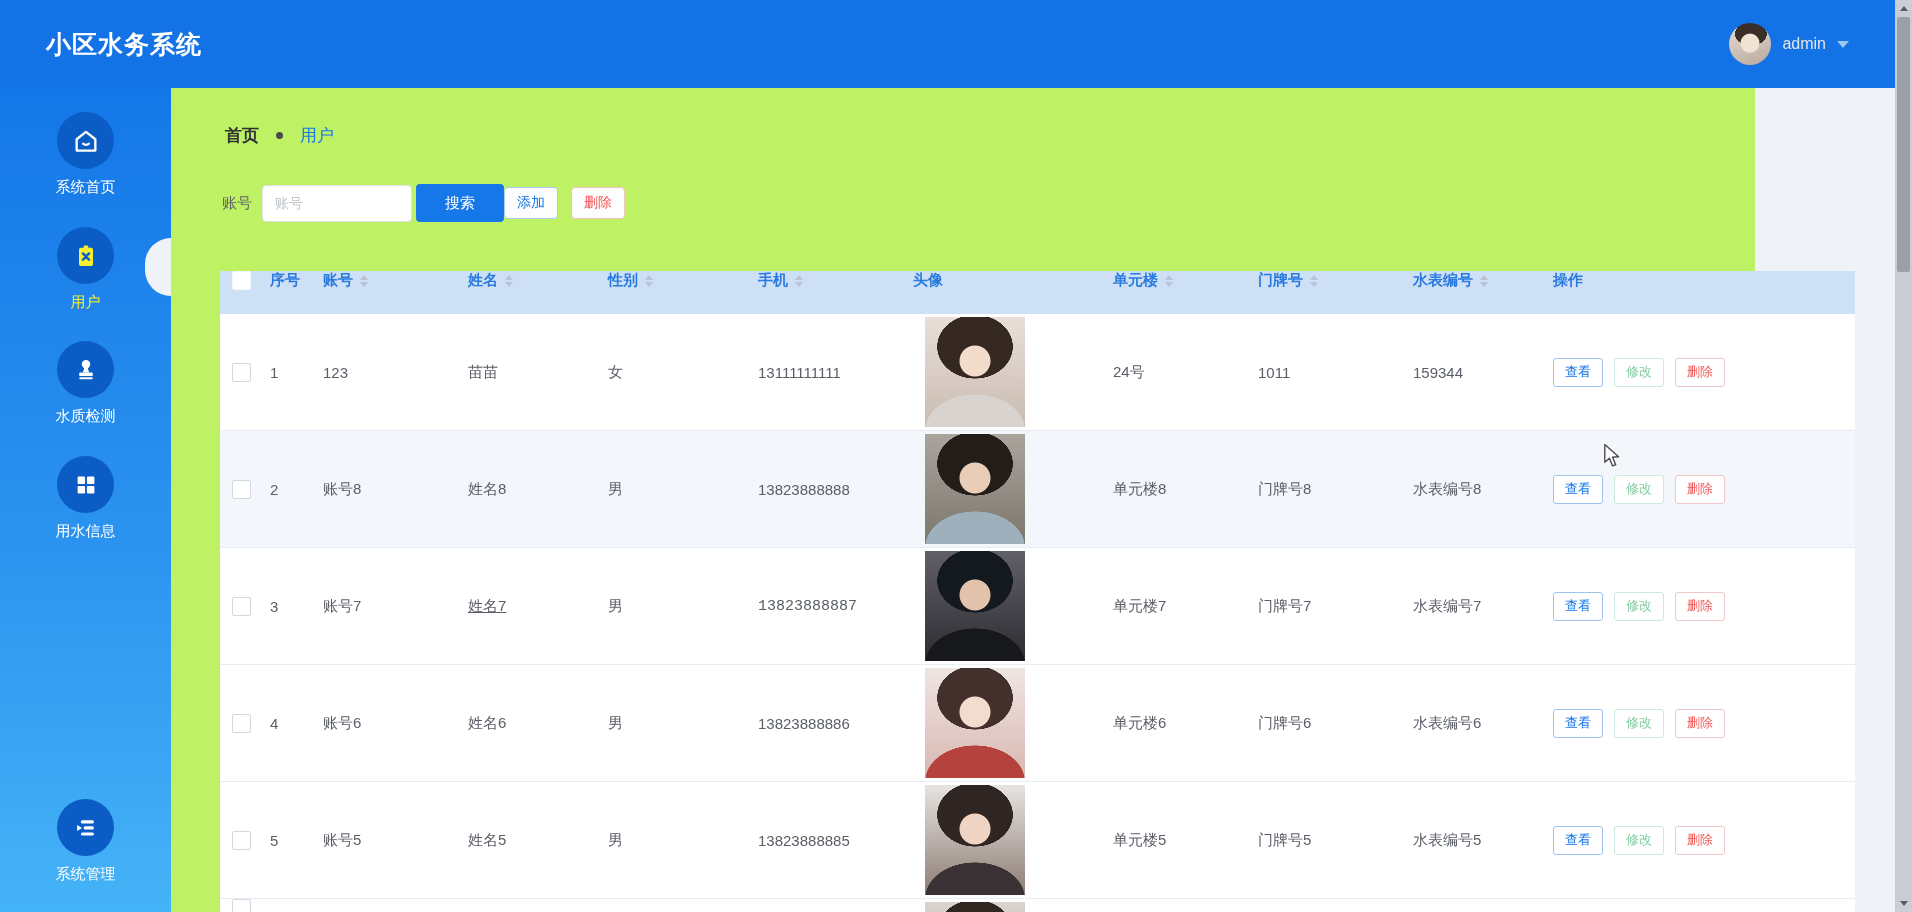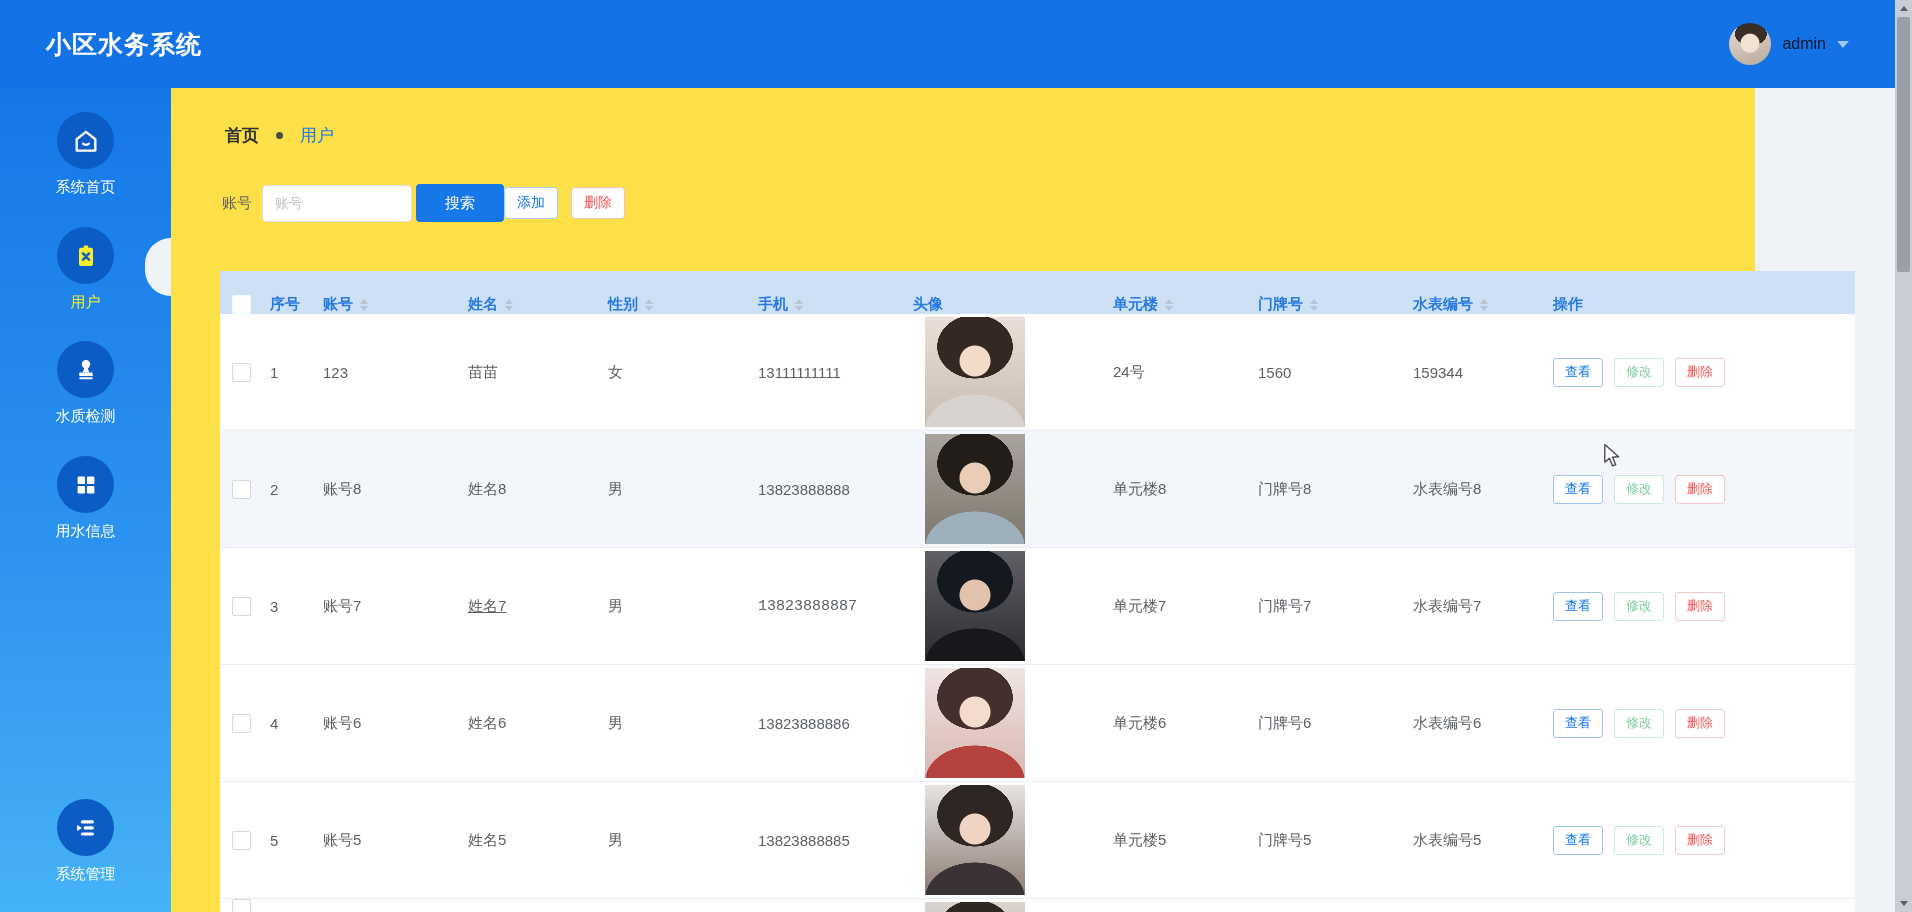--- a/index.html
+++ b/index.html
@@ -10,51 +10,51 @@
   
   .topbar{position:absolute;left:0;top:0;width:1895px;height:88px;background:#1272e6;
     display:flex;align-items:center;justify-content:space-between;padding:0 46px;box-sizing:border-box;z-index:3}
   .logo{color:#fff;font-size:25px;font-weight:bold;letter-spacing:1px}
   .userbox{display:flex;align-items:center;gap:11px;cursor:pointer}
   .user-avatar{width:42px;height:42px;border-radius:50%;
     background:
       radial-gradient(circle at 50% 48%, #f2e2d4 0 9px, rgba(0,0,0,0) 10px),
       radial-gradient(ellipse 16px 12px at 52% 26%, #3a2e28 0 99%, rgba(0,0,0,0) 100%),
       linear-gradient(160deg,#e8ded6,#b9a89c)}
-  .username{color:#0f172a;font-size:16px}
+  .username{color:#e5e5e5;font-size:16px}
   .caret-down{width:0;height:0;border-left:6px solid transparent;border-right:6px solid transparent;border-top:7px solid #9ec7f5}
 
   
   .sidebar{position:absolute;left:0;top:88px;width:171px;height:824px;
     background:linear-gradient(180deg,#1477e8 0%,#2b93ef 55%,#45b3f7 100%);z-index:2}
   .side-item{position:absolute;left:0;width:171px;display:flex;flex-direction:column;align-items:center;cursor:pointer}
   .icon-circle{width:57px;height:57px;border-radius:50%;background:#0b5cc4;display:flex;align-items:center;justify-content:center}
   .side-label{margin-top:9px;color:#fff;font-size:15px}
   .side-item.active .side-label{color:#f6ef2f}
   .notch{position:absolute;right:0;top:150px;width:26px;height:58px;background:#eff2f7;border-radius:58px 0 0 58px}
 
   
-  .content{position:absolute;left:171px;top:88px;width:1584px;height:824px;background:#fde047;z-index:1}
+  .content{position:absolute;left:171px;top:88px;width:1584px;height:824px;background:#bef264;z-index:1}
   .breadcrumb{position:absolute;left:54px;top:36px;display:flex;align-items:center;font-size:17px}
   .bc-home{color:#303133;font-weight:bold;cursor:pointer}
   .bc-dot{width:7px;height:7px;border-radius:50%;background:#4a4a4a;margin:0 17px}
   .bc-current{color:#1677e8}
 
   .search-row{position:absolute;left:51px;top:96px;display:flex;align-items:center}
   .search-label{font-size:15px;color:#606266;margin-right:10px}
   .search-input{width:150px;height:37px;border:1px solid #dcdfe6;border-radius:4px;background:#fff;
     padding:0 12px;font-size:14px;color:#333;box-sizing:border-box;outline:none}
   ::placeholder{color:#c0c4cc}
   .btn-search{margin-left:4px;width:88px;height:38px;background:#1677e8;color:#fff;border:none;border-radius:4px;font-size:15px;cursor:pointer}
   .btn-add{width:54px;height:32px;background:#fdfdfd;color:#1677e8;border:1px solid #a9cbf3;border-radius:4px;font-size:14px;cursor:pointer}
   .btn-del{margin-left:13px;width:54px;height:32px;background:#fdfdfd;color:#f25555;border:1px solid #efc3c3;border-radius:4px;font-size:14px;cursor:pointer}
 
   
   .table{position:absolute;left:49px;top:183px;width:1635px}
-  .thead{display:flex;align-items:flex-end;height:43px;background:#cde0f6;color:#2a7be0;font-size:15px;font-weight:bold}
+  .thead{display:flex;align-items:flex-start;height:43px;background:#cde0f6;color:#2a7be0;font-size:15px;font-weight:bold}
   .th,.td{box-sizing:border-box;padding-left:8px;display:flex;align-items:center}
   .col-check{width:42px;justify-content:center;padding-left:0}
   .checkbox{width:17px;height:17px;background:#fff;border:1px solid #d4d9e0;border-radius:2px}
   .thead .checkbox{border-color:#f5f8fc}
   .sort-caret{display:inline-flex;flex-direction:column;gap:2px;margin-left:7px;cursor:pointer}
   .sort-caret i{width:0;height:0;border-left:4px solid transparent;border-right:4px solid transparent;display:block}
   .sort-caret .up{border-bottom:5px solid #b9c3d2}
   .sort-caret .dn{border-top:5px solid #b9c3d2}
 
   .row{display:flex;align-items:center;height:116px;background:#fff;border-bottom:1px solid #e9edf3;font-size:15px;color:#5a5e66}
@@ -243,21 +243,21 @@
           </div>
           <div class="td" style="width: 53px;">1</div>
           <div class="td" style="width: 145px;">123</div>
           <div class="td" style="width: 140px;">苗苗</div>
           <div class="td" style="width: 150px;">女</div>
           <div class="td" style="width: 155px;">13111111111</div>
           <div class="td" style="width: 200px;">
             <div class="avatar" style="background: radial-gradient(circle at 50% 40%, rgb(242, 219, 201) 0px, rgb(242, 219, 201) 15px, rgba(0, 0, 0, 0) 16px), radial-gradient(38px 32px at 50% 27%, rgb(53, 40, 35) 0px, rgb(53, 40, 35) 99%, rgba(0, 0, 0, 0) 100%), radial-gradient(50px 36px at 50% 103%, rgb(216, 211, 207) 0px, rgb(216, 211, 207) 99%, rgba(0, 0, 0, 0) 100%), linear-gradient(rgb(233, 223, 216), rgb(201, 187, 177));"></div>
           </div>
           <div class="td" style="width: 145px;">24号</div>
-          <div class="td" style="width: 155px;">1560</div>
+          <div class="td" style="width: 155px;">1011</div>
           <div class="td" style="width: 140px;">159344</div>
           <div class="td actions" style="width: 310px;">
             <button class="abtn view">查看</button>
             <button class="abtn edit">修改</button>
             <button class="abtn del">删除</button>
           </div>
         </div>
         <div class="row hovered">
           <div class="td col-check">
             <div class="checkbox"></div>

